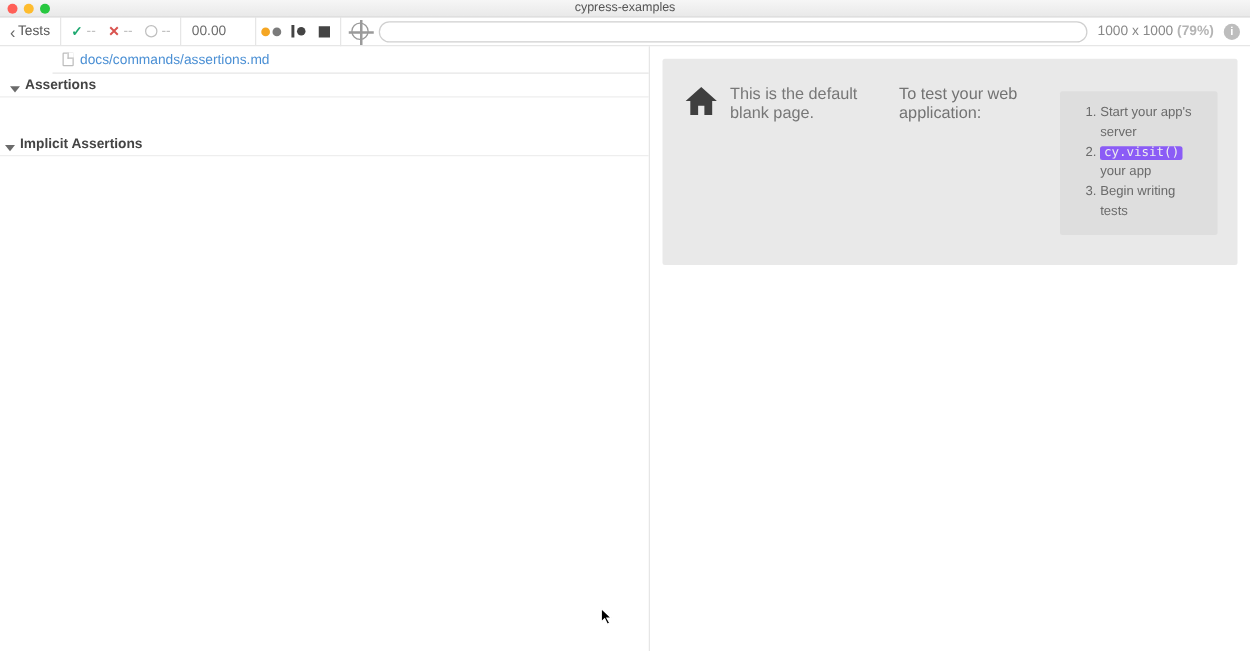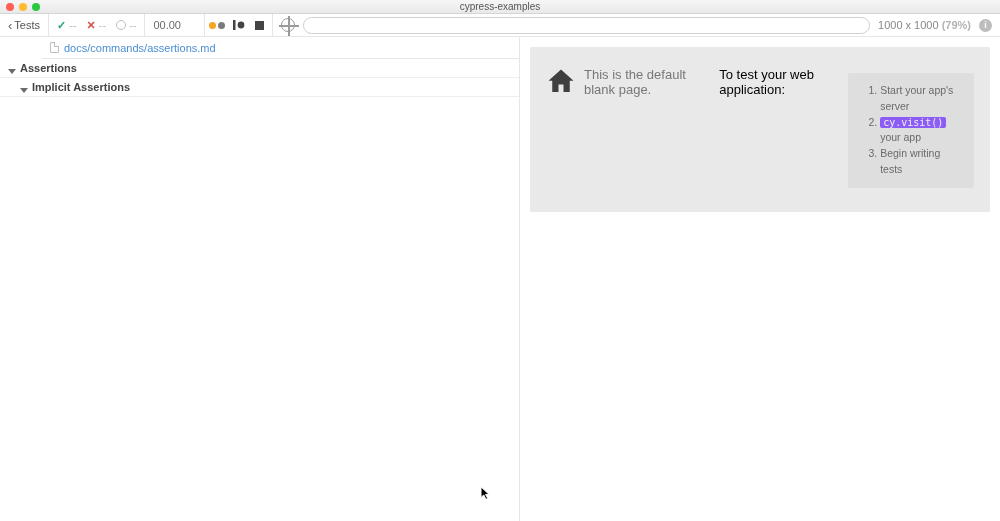--- a/index.html
+++ b/index.html
@@ -142,21 +142,21 @@
   .tree-row {
     display:flex;align-items:flex-end;gap:4px;
     padding:3px 8px;
     border-bottom:1px solid #eee;
   }
   .tree-row .arrow {
     width:0;height:0;border-left:4px solid transparent;border-right:4px solid transparent;
     border-top:5px solid #6b6b6b;
   }
   .tree-row.lvl0 { font-weight:600; }
-  .tree-row.lvl1 { padding-left:20px; font-weight:600; }
+  .tree-row.lvl1 { padding-left:4px; font-weight:600;margin-top:28px; }
 
   
   .right-pane {
     flex:1;
     padding:10px;
     display:flex;flex-direction:column;align-items:center;
   }
   .app-preview {
     width:100%;
     background:#e9e9e9;
@@ -164,21 +164,21 @@
     padding:20px 16px 24px;
     display:flex;flex-direction:row;align-items:flex-start;
     gap:8px;
     color:#777;
     font-size:13px;
   }
   .home-ico {
     width:30px;height:26px;position:relative;margin-bottom:4px;
   }
   .home-ico svg { width:30px;height:30px;fill:#3f3f3f; }
-  .sub { color:#000000; }
+  .sub { color:#737373; }
   .steps-box {
     margin-top:6px;
     background:#dedede;
     padding:10px 16px 10px 20px;
     font-size:10.5px;
     color:#6a6a6a;
     min-width:110px;
     border-radius:2px;
   }
   .steps-box ol { list-style:decimal; padding-left:12px; }

